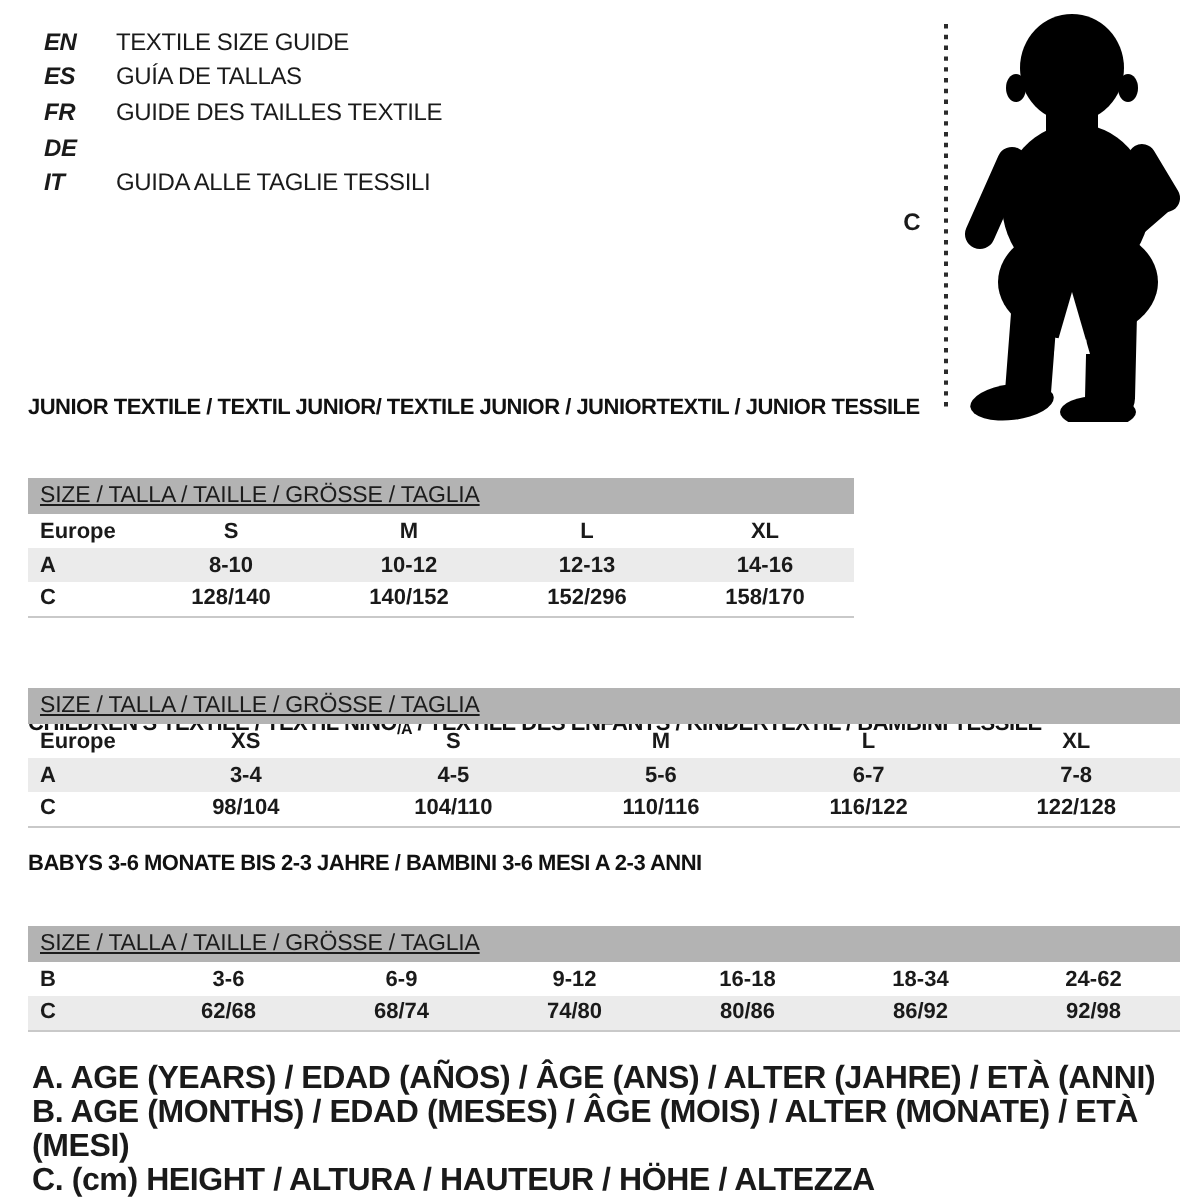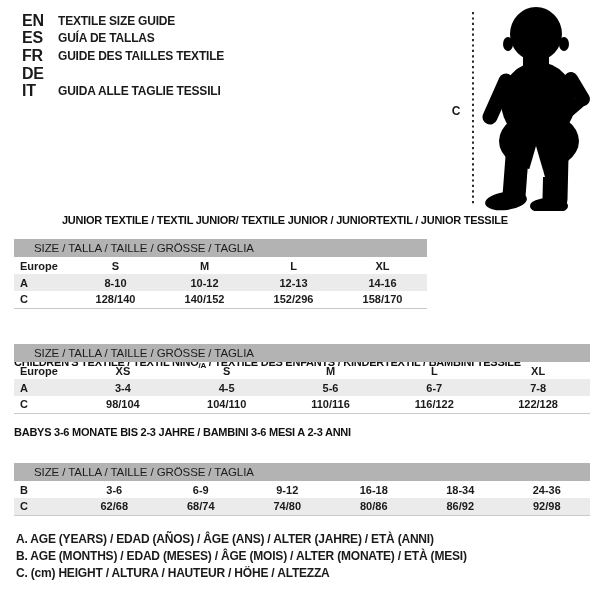--- a/index.html
+++ b/index.html
@@ -16,61 +16,62 @@
     background:#ffffff;
     font-family:"Liberation Sans","DejaVu Sans",sans-serif;
     color:var(--ink);
     overflow:hidden;
   }
   .abs{position:absolute;}
 
   
   .lang-block{left:22px;top:12px;}
   .lang-row{display:flex;height:17.6px;align-items:center;}
-  .lang-code{width:36px;font-weight:bold;font-size:16px;letter-spacing:-0.2px;}
-  .lang-label{font-weight:bold;font-size:12px;letter-spacing:-0.2px;}
+  .lang-code{width:36px;font-weight:bold;font-size:12px;letter-spacing:-0.2px;font-style:italic;}
+  .lang-label{font-weight:normal;font-size:12px;letter-spacing:-0.2px;}
 
   
   .figure-svg{left:465px;top:5px;}
   .figure-c{left:448px;top:104px;width:16px;text-align:center;
     font-weight:bold;font-size:12px;}
 
   
   .tbl-title{left:14px;font-weight:bold;font-size:11px;letter-spacing:-0.25px;
     color:#111;white-space:nowrap;}
   .tbl-title .sub{font-size:8px;vertical-align:-2px;}
-  .t1-title{top:214px;margin-left:48px;}
+  .t1-title{top:198px;}
   .t2-title{top:320px;margin-top:36px;}
   .t3-title{top:424px;line-height:17px;}
 
   
   table.size-table{
     border-collapse:collapse;table-layout:fixed;
     border-bottom:1px solid var(--table_border);
     font-size:11px;
   }
   table.size-table th{
     background:var(--header_bar);
     font-weight:normal;font-size:11.5px;color:#1c1c1c;
-    text-align:left;padding:0 0 0 20px;height:18px;
+    text-align:left;padding:0 0 0 6px;height:18px;
     letter-spacing:-0.1px;
+    text-decoration:underline;
   }
   table.size-table td{
     height:17px;text-align:center;color:var(--ink);
     font-weight:bold;white-space:nowrap;
   }
   table.size-table td.row-label{text-align:left;padding-left:6px;}
   table.size-table tbody tr:nth-child(even){background:var(--row_stripe);}
   .t1{left:14px;top:239px;width:413px;}
   .t2{left:14px;top:344px;width:576px;}
   .t3{left:14px;top:463px;width:576px;}
   col.c-label{width:57px;}
 
   
-  .notes{left:16px;top:531px;font-weight:bold;font-size:12px;
+  .notes{left:16px;top:531px;font-weight:bold;font-size:16px;
     line-height:17px;letter-spacing:-0.2px;}
 </style>
 </head>
 <body>
 
 <div class="abs lang-block">
   <div class="lang-row">
     <span class="lang-code">EN</span>
     <span class="lang-label">TEXTILE SIZE GUIDE</span>
   </div>
@@ -214,21 +215,21 @@
       </tr>
   </thead>
   <tbody>
     <tr>
       <td class="row-label">B</td>
       <td>3-6</td>
       <td>6-9</td>
       <td>9-12</td>
       <td>16-18</td>
       <td>18-34</td>
-      <td>24-36</td>
+      <td>24-62</td>
     </tr>
     <tr>
       <td class="row-label">C</td>
       <td>62/68</td>
       <td>68/74</td>
       <td>74/80</td>
       <td>80/86</td>
       <td>86/92</td>
       <td>92/98</td>
     </tr>

